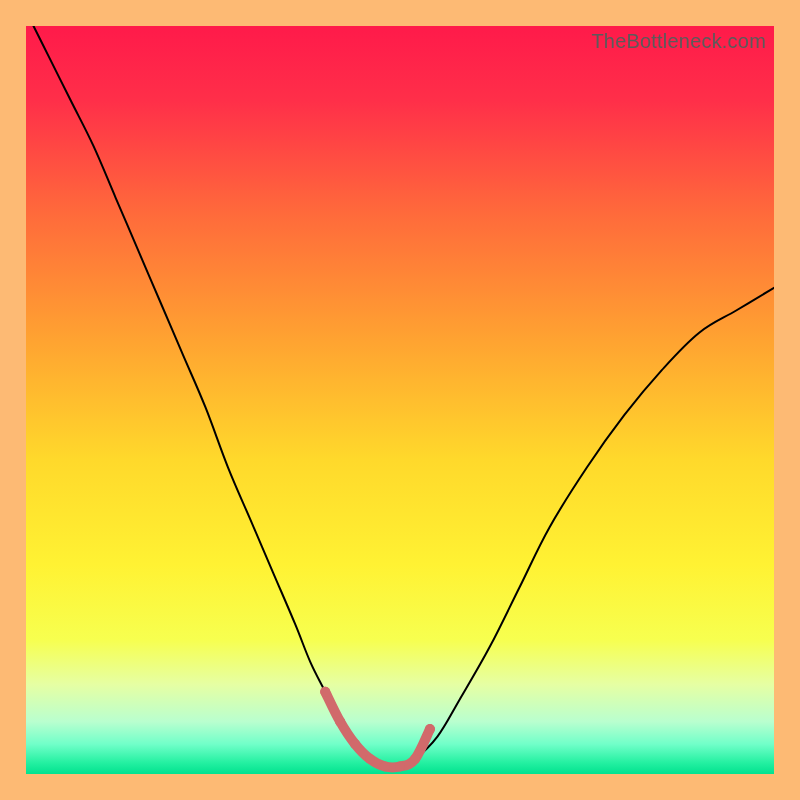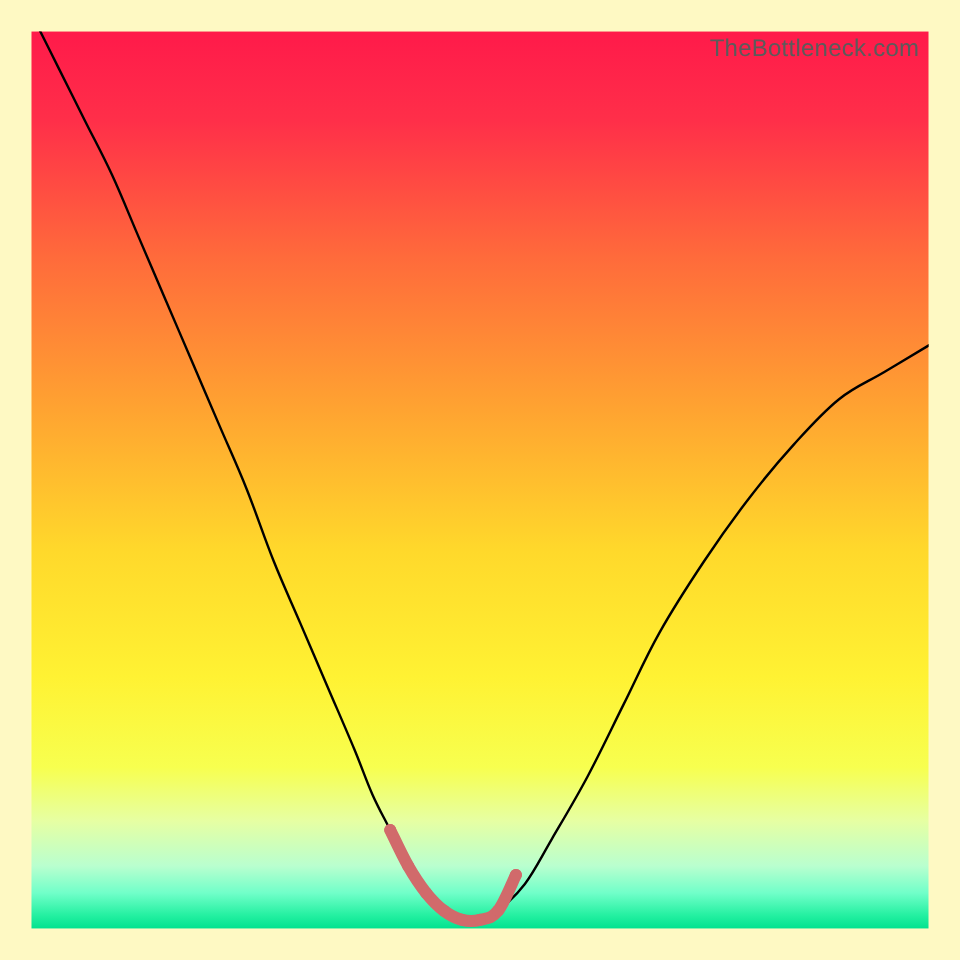--- a/index.html
+++ b/index.html
@@ -1,21 +1,21 @@
 <!DOCTYPE html>
 <html><head>
 <meta charset="utf-8">
 <style>
   * { margin: 0; padding: 0; box-sizing: border-box; }
   html, body { width: 800px; height: 800px; overflow: hidden; background: #000; }
   .frame {
     position: absolute;
     top: 0; left: 0;
     width: 800px; height: 800px;
-    background: #fef9c3;
+    background: #fdba74;
   }
   .plot-area {
     position: absolute;
     left: 26px;
     top: 26px;
     width: 748px;
     height: 748px;
     overflow: hidden;
   }
   .gradient-bg {

